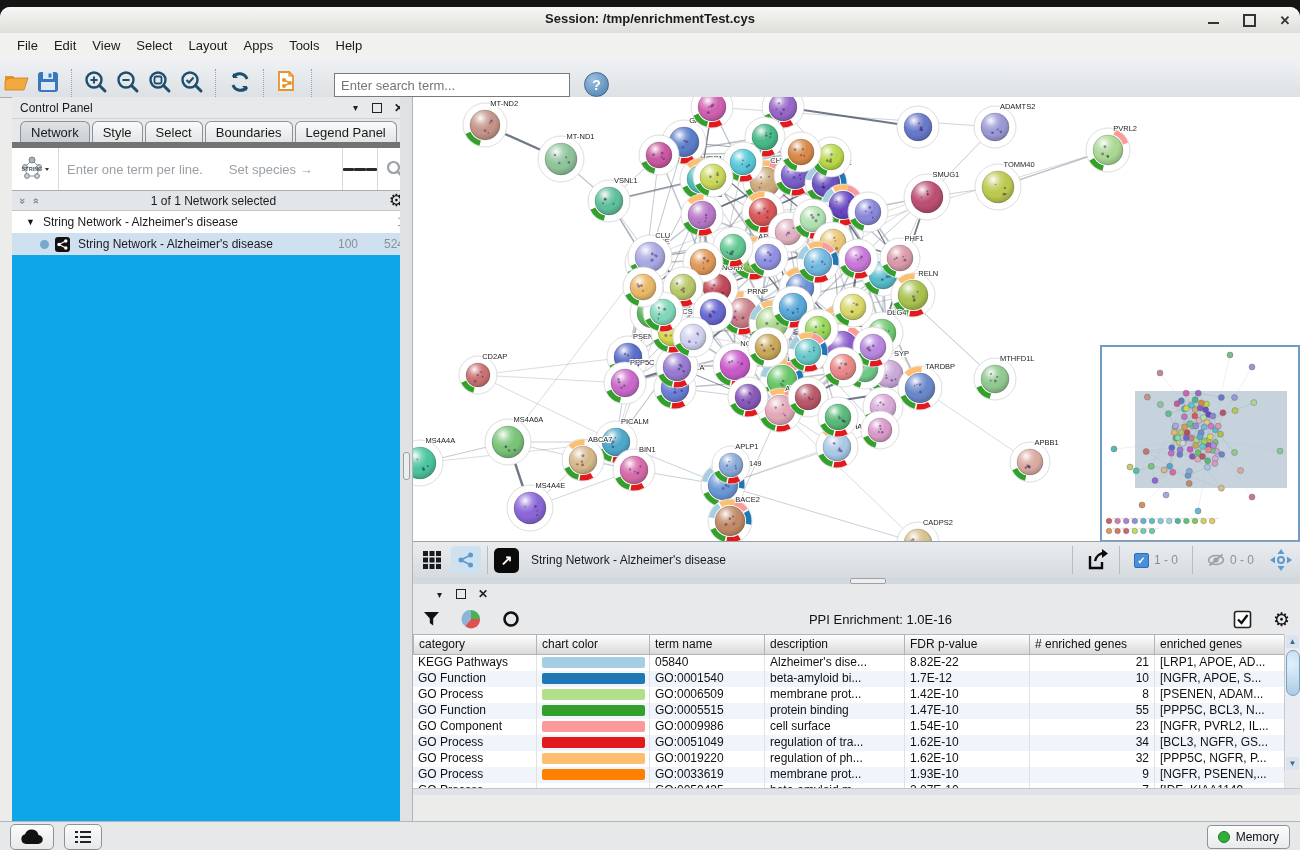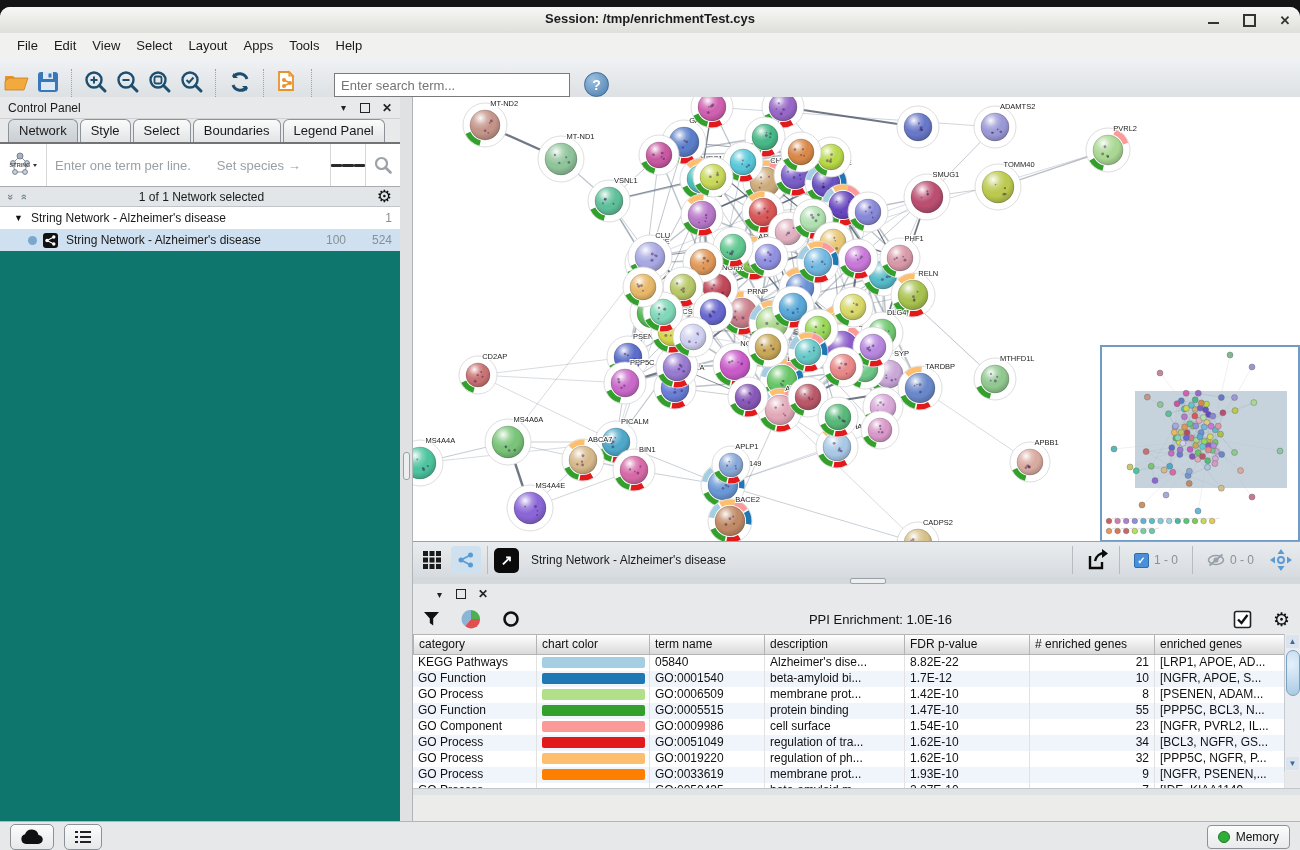--- a/index.html
+++ b/index.html
@@ -21,27 +21,27 @@
 
   
   .toolbar{position:absolute;top:51px;left:0;right:0;height:39px;background:linear-gradient(#f0f2f4,#dde1e4);border-bottom:1px solid #a9afb5;display:flex;align-items:flex-end;}
   .tb-btn{width:32px;height:30px;display:flex;align-items:center;justify-content:center;}
   .tb-sep{width:1px;height:28px;border-left:1px dotted #9aa2aa;margin:0 7px;}
   .search-wrap{margin-left:14px;}
   .search-input{width:222px;height:20px;border:1px solid #7a7a7a;font-size:13px;padding:1px 6px;font-family:"Liberation Sans",sans-serif;color:#222;background:#fff;}
   .help-btn{margin-left:14px;width:23px;height:23px;border-radius:50%;background:radial-gradient(circle at 35% 30%,#9cc0e2,#4a7cab);color:#fff;font-weight:bold;font-size:14px;display:flex;align-items:center;justify-content:center;border:1px solid #3c6档a;border:1px solid #3c6a96;}
 
   
-  .control-panel{position:absolute;top:90px;left:0;width:400px;height:731px;background:#0f766e;border-right:1px solid #b0b4b8;}
+  .control-panel{position:absolute;top:90px;left:12px;width:400px;height:731px;background:#0ea5e9;border-right:1px solid #b0b4b8;}
   .cp-head{height:21px;background:#e7e9eb;display:flex;align-items:center;padding:0 8px;border-bottom:1px solid #cfd1d3;}
   .cp-head .t{font-size:12px;color:#1a1a1a;flex:1;}
   .mini-ic{font-size:10px;color:#222;margin-left:14px;}
   .mini-box{width:8px;height:8px;border:1.5px solid #222;margin-left:14px;}
   .mini-x{font-size:12px;font-weight:bold;color:#222;margin-left:12px;}
-  .cp-tabs{height:23px;background:#e7e9eb;display:flex;padding-left:8px;gap:2px;border-bottom:2px solid #737373;}
+  .cp-tabs{height:23px;background:#e7e9eb;display:flex;align-items:flex-end;padding-left:8px;gap:2px;border-bottom:6px solid #737373;}
   .cp-tab{font-size:13px;color:#1a1a1a;padding:3px 10px 2px;border:1px solid #8d9298;border-bottom:none;border-radius:6px 6px 0 0;background:linear-gradient(#fbfbfb,#e2e4e6);}
   .cp-tab.active{background:linear-gradient(#dfe3e6,#c9cfd4);}
   .string-row{height:42px;background:#fff;border-bottom:1px solid #a8acb0;display:flex;align-items:center;}
   .string-logo{width:46px;display:flex;align-items:center;justify-content:center;border-right:1px solid #d8d8d8;height:100%;}
   .string-ph{flex:1;display:flex;align-items:center;padding-left:8px;font-size:13px;color:#9aa0a6;gap:26px;}
   .sr-btn{width:34px;height:100%;display:flex;align-items:center;justify-content:center;border-left:1px solid #d8d8d8;}
   .hamb span{display:block;width:15px;height:3px;background:#2a2a2a;margin:2px 0;border-radius:1px;}
   .sel-row{height:19px;background:#e2e6e9;border-bottom:1px solid #c2c6ca;display:flex;align-items:center;padding:0 8px;}
   .chevs{color:#7b8b99;font-weight:bold;font-size:11px;display:flex;gap:6px;}
   .chev{display:inline-block;}

